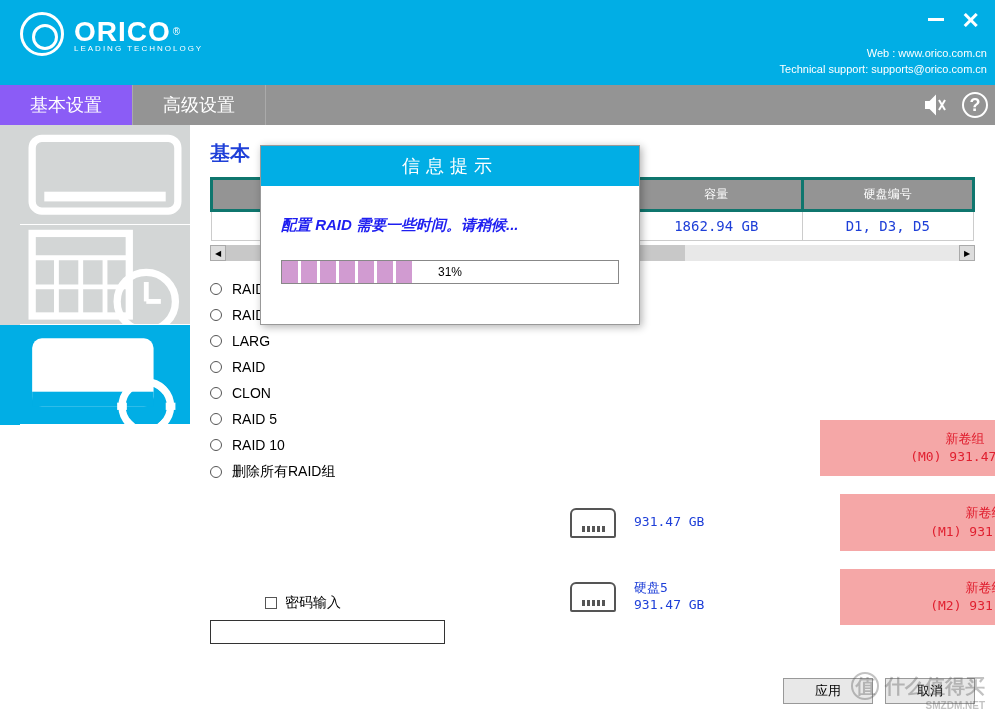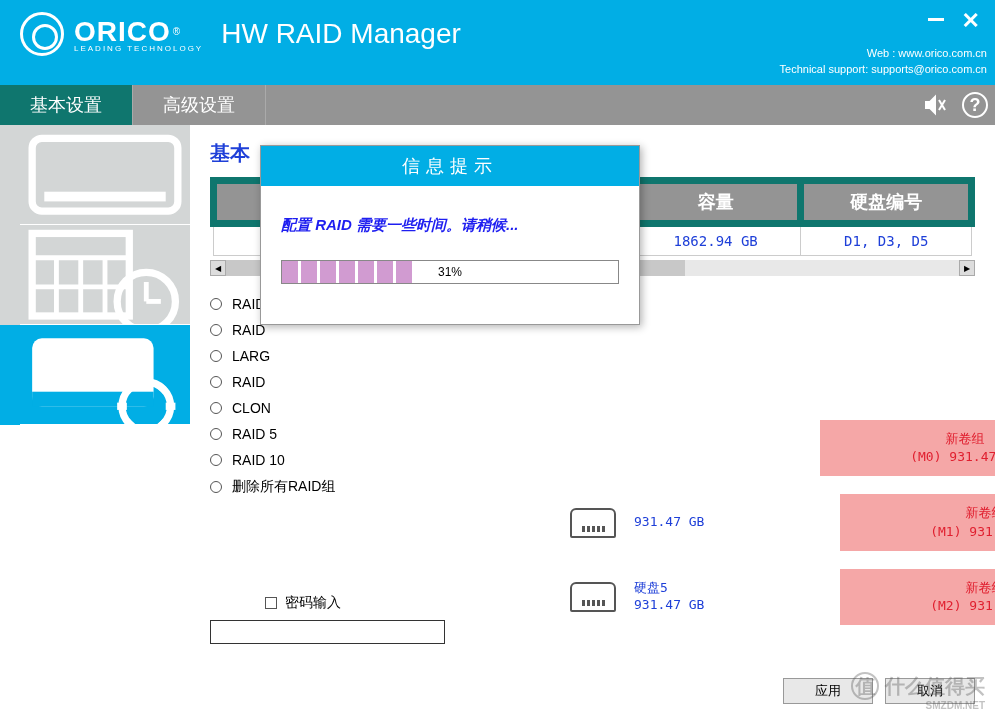--- a/index.html
+++ b/index.html
@@ -15,38 +15,38 @@
 .logo-r { font-size: 10px; vertical-align: super; margin-left: 2px; }
 .app-title { font-size: 28px; font-weight: 300; margin-left: 18px; }
 .win-controls { position: absolute; right: 15px; top: 8px; display: flex; gap: 18px; }
 .win-min { width: 16px; height: 3px; background: #fff; margin-top: 10px; }
 .win-close { font-size: 22px; font-weight: bold; cursor: pointer; }
 .header-links { position: absolute; right: 8px; bottom: 8px; font-size: 11px; text-align: right; line-height: 1.4; }
 
 
 .tabbar { background: #949494; height: 40px; display: flex; align-items: stretch; }
 .tab { color: #fff; font-size: 18px; padding: 0 30px; display: flex; align-items: center; border-right: 1px solid #aaa; cursor: pointer; }
-.tab.active { background: #0f766e; }
+.tab.active { background: #8b5cf6; }
 .tab-spacer { flex: 1; }
 .tab-icon { width: 40px; display: flex; align-items: center; justify-content: center; color: #fff; font-size: 20px; cursor: pointer; }
 .help-circle { width: 26px; height: 26px; border: 2px solid #fff; border-radius: 50%; display: flex; align-items: center; justify-content: center; font-size: 18px; font-weight: bold; }
 
 
 .body { display: flex; height: calc(719px - 85px - 40px); }
 .sidebar { width: 190px; background: #fff; }
 .side-item { height: 100px; display: flex; align-items: center; justify-content: center; background: #d3d6d6; border-bottom: 1px solid #fff; cursor: pointer; }
 .side-item.active { background: #01aee5; }
 .side-spacer { width: 20px; background: #d3d6d6; height: 100px; float: left; }
 
 .main { flex: 1; padding: 10px 20px; position: relative; }
 .section-title { color: #1e3fd8; font-size: 20px; font-weight: bold; margin: 5px 0 10px; }
 
 
 .tbl { width: 100%; border-collapse: collapse; }
-.tbl th { background: #949494; color: #fff; font-weight: bold; padding: 6px; font-size: 18px; border: 7px solid #0f766e; }
+.tbl th { background: #949494; color: #fff; font-weight: normal; padding: 6px; font-size: 12px; border: 3px solid #0f766e; }
 .tbl td { border: 1px solid #ccc; padding: 6px 10px; text-align: center; color: #1e3fd8; font-family: Consolas, monospace; }
 
 
 .hscroll { height: 16px; background: #e8e8e8; margin-top: 4px; display: flex; }
 .hscroll .thumb { background: #c8c8c8; width: 60%; height: 100%; }
 .hscroll .btn { width: 16px; background: #ddd; border: 1px solid #aaa; display:flex; align-items:center; justify-content:center; font-size:8px; }
 
 
 .radio-list { margin-top: 20px; }
 .radio-item { margin: 10px 0; display: flex; align-items: center; gap: 10px; font-size: 14px; }
@@ -88,21 +88,20 @@
 </head>
 <body>
 
 <div class="header">
   <div class="logo-area">
     <div class="logo-circle"></div>
     <div>
       <span class="logo-text">ORICO</span><span class="logo-r">®</span>
       <span class="logo-sub">LEADING TECHNOLOGY</span>
     </div>
-    <div class="app-title">HW RAID Manager</div>
   </div>
   <div class="win-controls">
     <div class="win-min"></div>
     <div class="win-close">✕</div>
   </div>
   <div class="header-links">
     <div>Web : www.orico.com.cn</div>
     <div>Technical support: supports@orico.com.cn</div>
   </div>
 </div>

